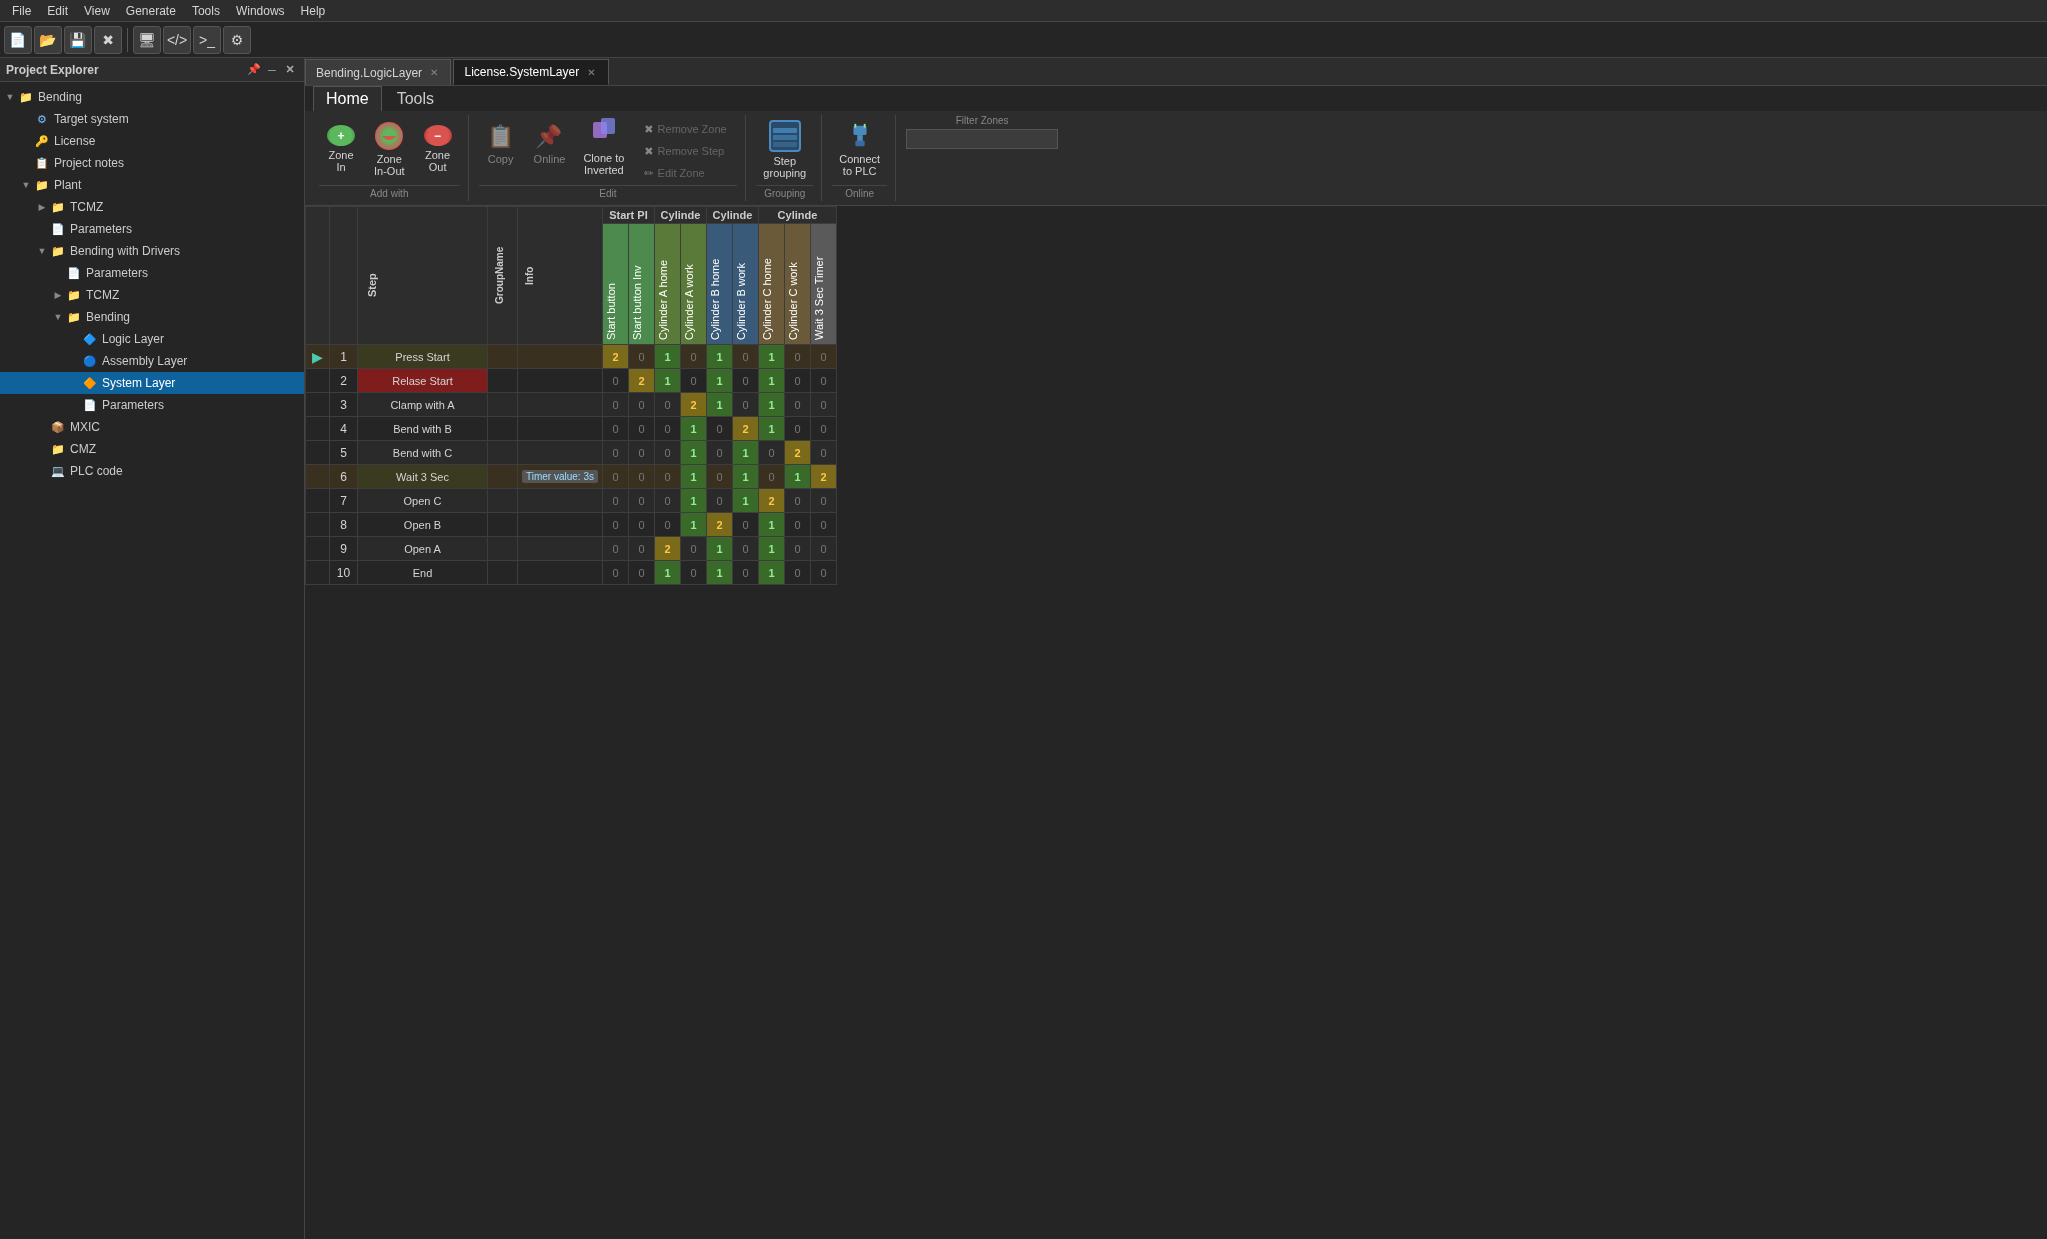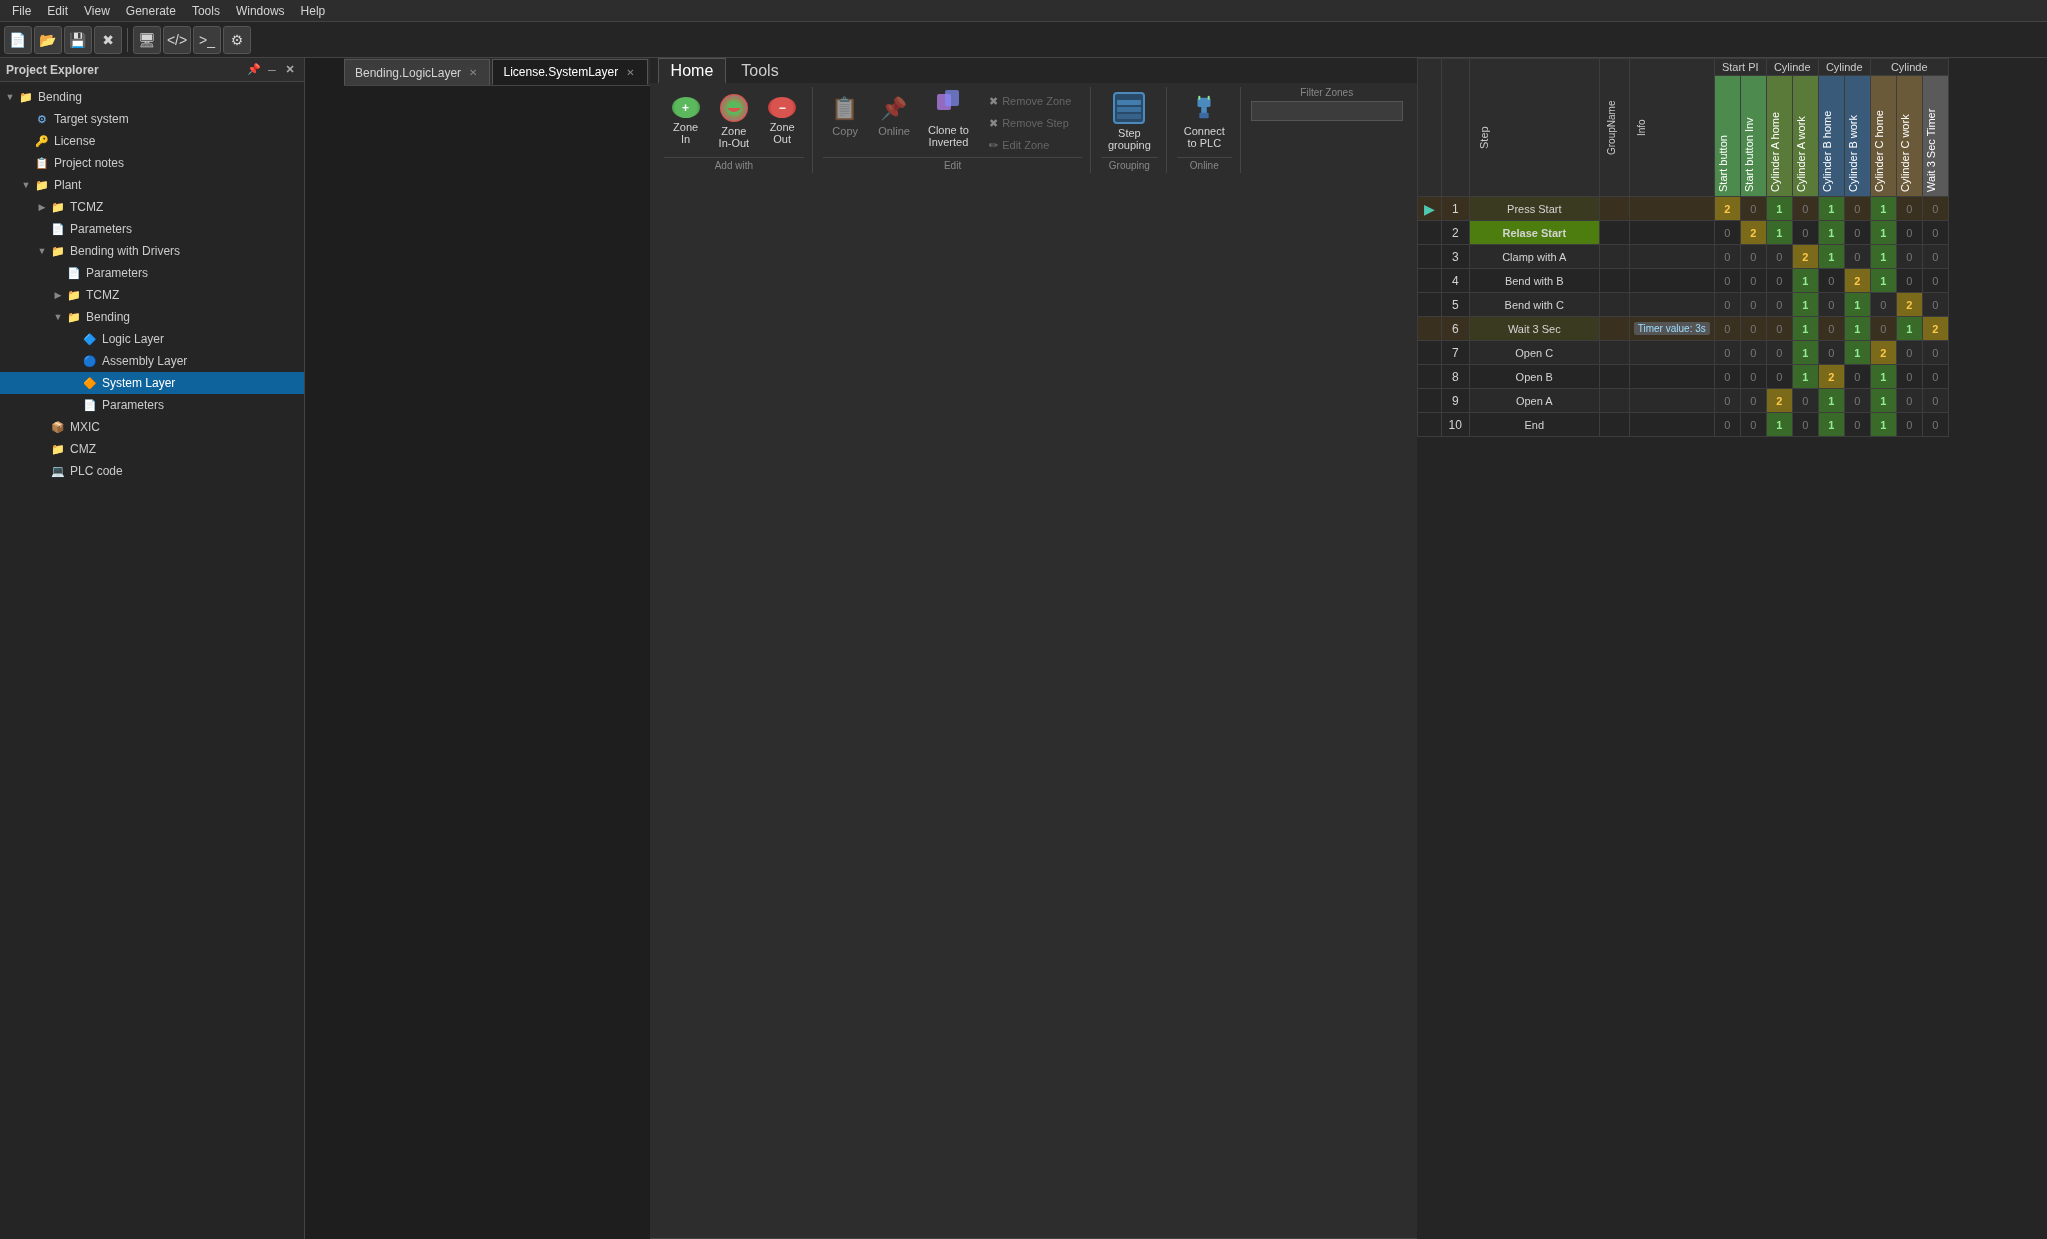--- a/index.html
+++ b/index.html
@@ -118,24 +118,23 @@
       margin-right: 4px;
       display: inline-flex; align-items: center; justify-content: center;
       font-size: 11px;
       flex-shrink: 0;
     }
 
     
     .content-area {
       flex: 1;
       display: flex;
-      flex-direction: row;
+      flex-direction: column;
       background: #1e1e1e;
       overflow: hidden;
-      margin-left: 39px;
     }
 
     
     .tabs-bar {
       display: flex;
       background: #2d2d2d;
       border-bottom: 1px solid #444;
       height: 28px;
       align-items: flex-end;
     }
@@ -353,21 +352,21 @@
     }
     .connect-plc-icon {
       width: 28px; height: 28px;
       display: flex; align-items: center; justify-content: center;
       font-size: 18px;
     }
 
     .header-row-top th {
       height: 16px;
       font-size: 11px;
-      font-weight: normal;
+      font-weight: bold;
       padding: 2px 4px;
     }
     .fixed-left {
       position: sticky;
       left: 0;
       z-index: 3;
       background: #2d2d2d;
     }
     .fixed-num {
       position: sticky;
@@ -751,21 +750,21 @@
               <td class="data-col" style="color: rgb(119, 119, 119);">0</td>
               <td class="data-col" style="background: rgb(58, 106, 42); color: rgb(144, 238, 144); font-weight: bold;">1</td>
               <td class="data-col" style="color: rgb(119, 119, 119);">0</td>
               <td class="data-col" style="background: rgb(58, 106, 42); color: rgb(144, 238, 144); font-weight: bold;">1</td>
               <td class="data-col" style="color: rgb(119, 119, 119);">0</td>
               <td class="data-col" style="color: rgb(119, 119, 119);">0</td>
             </tr>
             <tr class="row-odd">
               <td class="step-col fixed-left" style="background: rgb(37, 37, 38);"></td>
               <td class="num-col fixed-num" style="background: rgb(37, 37, 38);">2</td>
-              <td class="step-name-col" style="background: #4d7c0f; position: sticky; left: 52px; z-index: 2; font-weight: bold;">Relase Start</td>
+              <td class="step-name-col" style="background: #7f1d1d; position: sticky; left: 52px; z-index: 2;">Relase Start</td>
               <td class="groupname-col"></td>
               <td class="info-col"></td>
               <td class="data-col" style="color: rgb(119, 119, 119);">0</td>
               <td class="data-col" style="background: rgb(122, 106, 26); color: rgb(255, 200, 74); font-weight: bold;">2</td>
               <td class="data-col" style="background: rgb(58, 106, 42); color: rgb(144, 238, 144); font-weight: bold;">1</td>
               <td class="data-col" style="color: rgb(119, 119, 119);">0</td>
               <td class="data-col" style="background: rgb(58, 106, 42); color: rgb(144, 238, 144); font-weight: bold;">1</td>
               <td class="data-col" style="color: rgb(119, 119, 119);">0</td>
               <td class="data-col" style="background: rgb(58, 106, 42); color: rgb(144, 238, 144); font-weight: bold;">1</td>
               <td class="data-col" style="color: rgb(119, 119, 119);">0</td>

